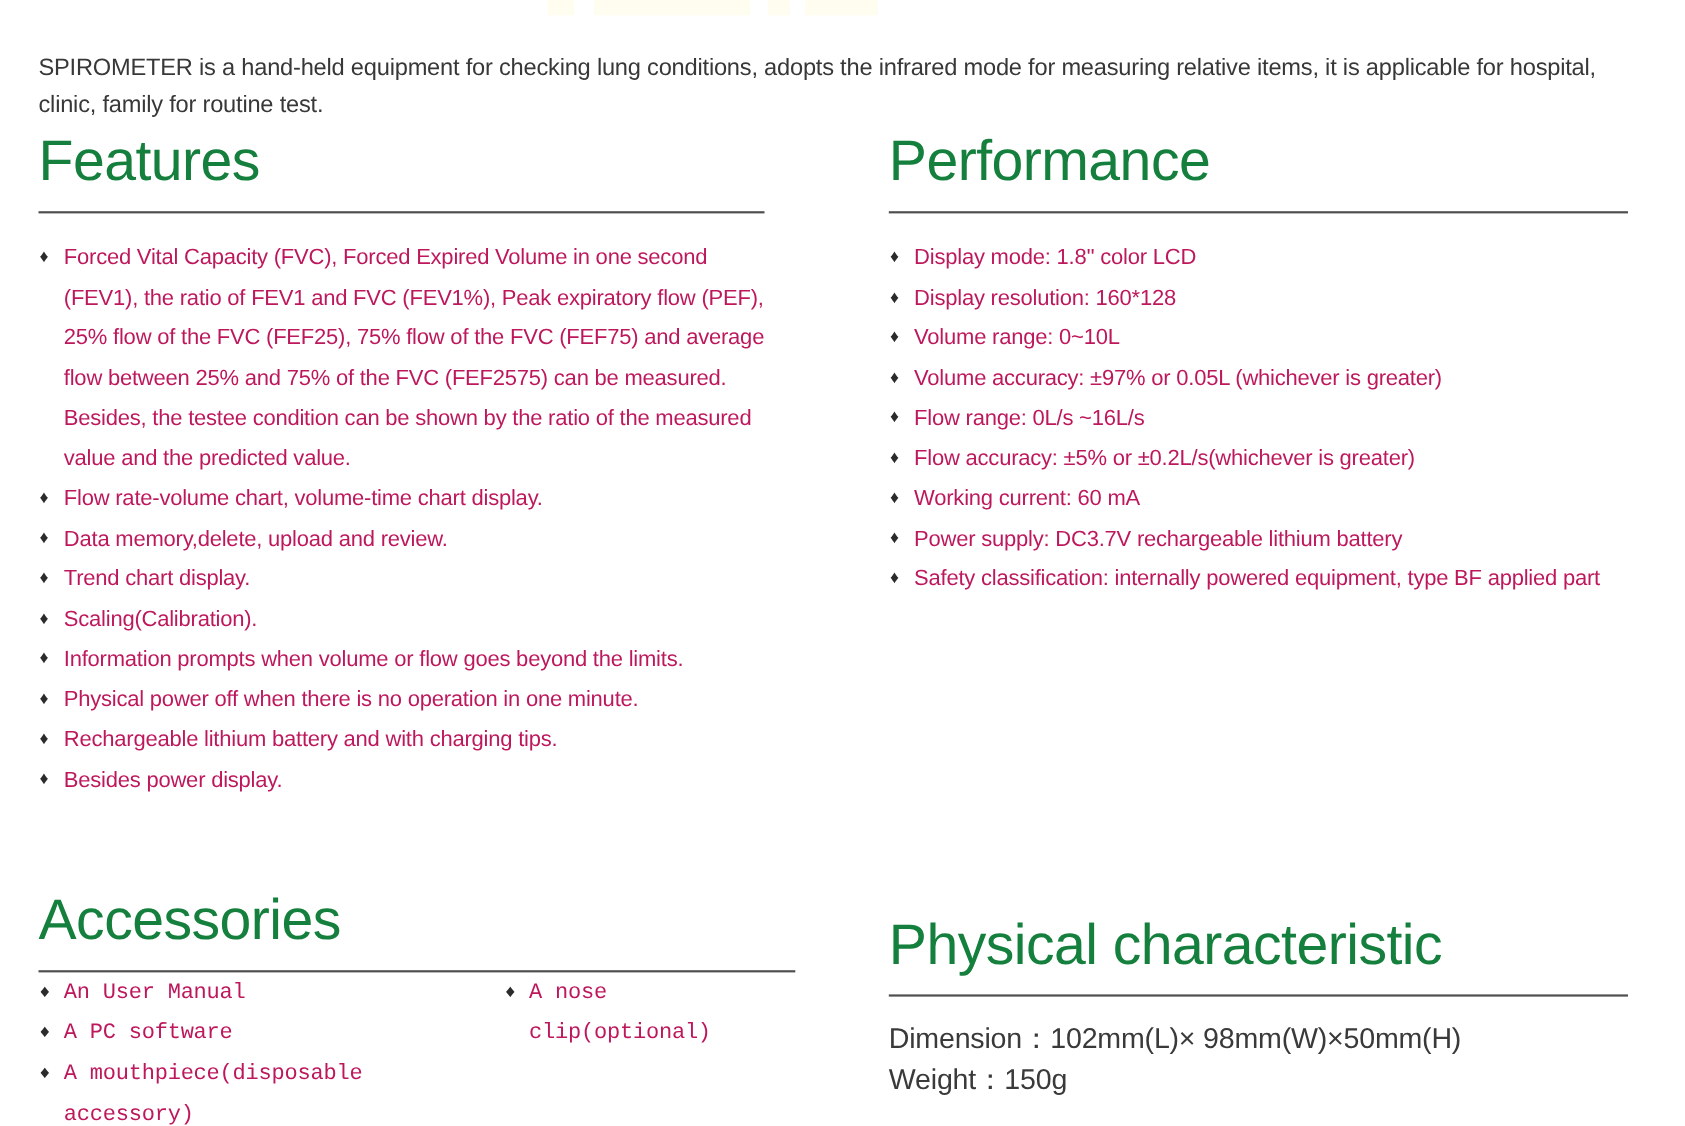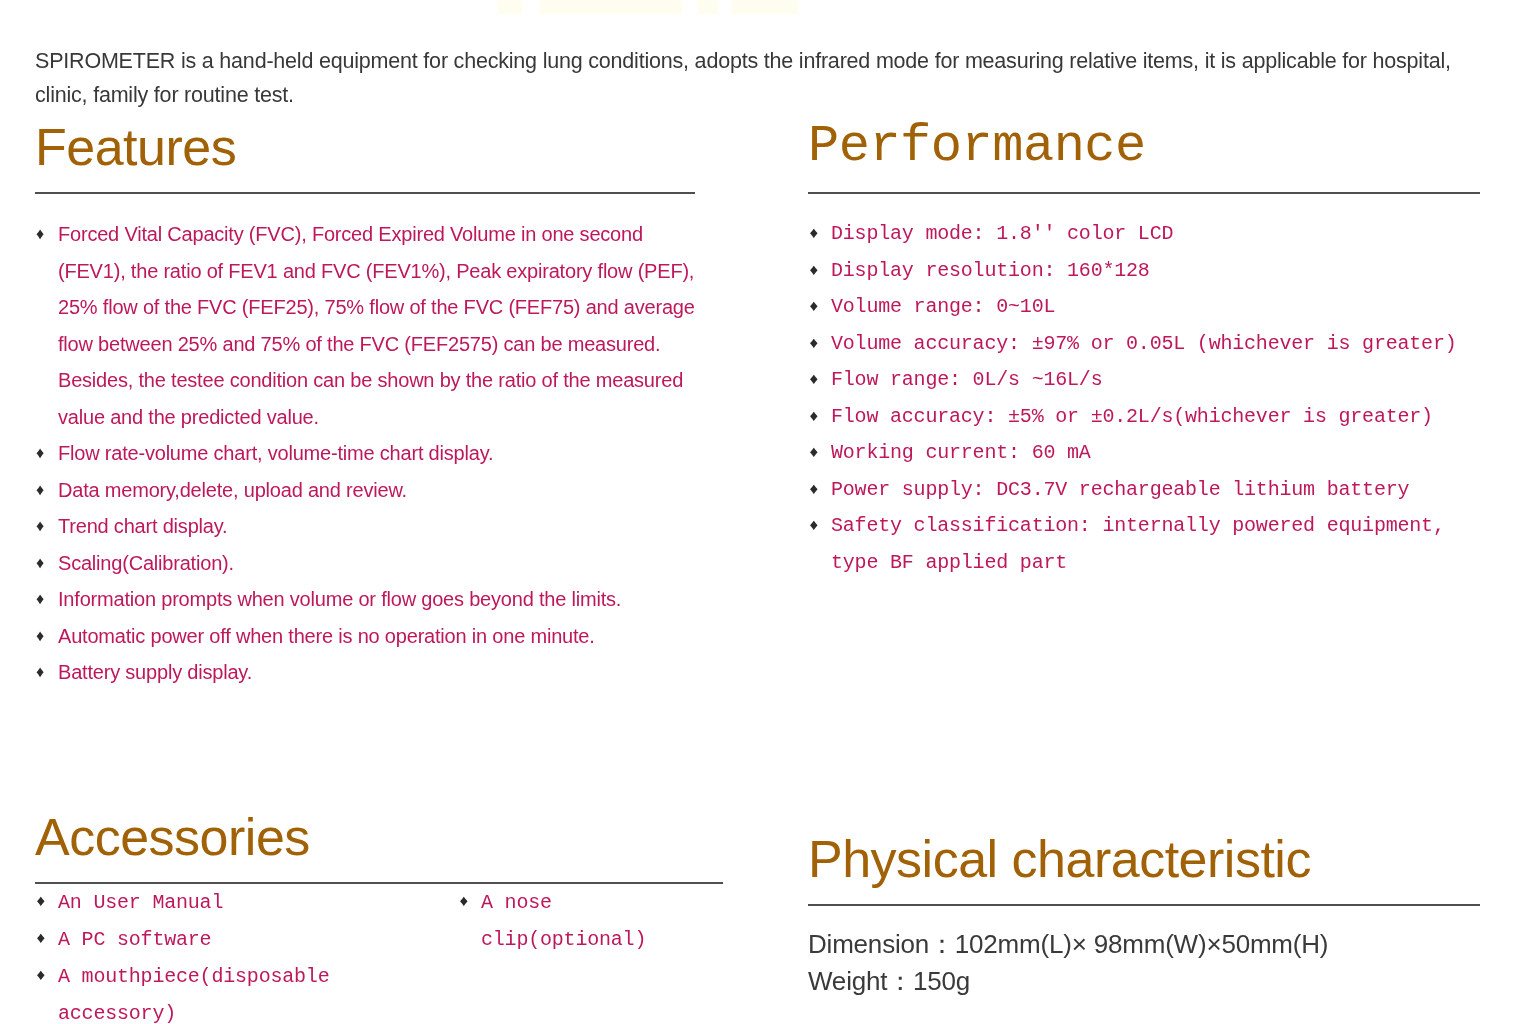--- a/index.html
+++ b/index.html
@@ -17,27 +17,27 @@
   .top-strip .b3{left:698px;width:20px;}
   .top-strip .b4{left:732px;width:66px;}
 
   .intro{
     position:absolute;left:35px;top:22px;width:1466px;
     font-size:21.5px;line-height:34px;letter-spacing:-0.2px;color:#383838;
   }
 
   .section{position:absolute;}
   .sec-features{left:35px;top:116px;width:660px;}
-  .sec-performance{left:808px;top:116px;width:672px;font-family:Liberation Mono, monospace;}
+  .sec-performance{left:808px;top:116px;width:672px;}
   .sec-accessories{left:35px;top:806px;width:688px;}
   .sec-physical{left:808px;top:828px;width:672px;}
 
   .section h1{
     margin:0;font-size:52px;line-height:62px;font-weight:400;
-    letter-spacing:-0.5px;color:#a16207;
+    letter-spacing:-0.5px;color:#15803d;
   }
   .rule{
     border:none;border-top:2px solid #4f4f4f;margin:14px 0 0 0;height:0;
   }
 
   ul.blist{margin:22px 0 0 0;padding:0;list-style:none;}
   .sec-accessories ul.blist{margin-top:0;font-family:Liberation Mono, monospace;}
   ul.blist li{
     position:relative;padding-left:23px;
     font-size:20px;line-height:36.5px;letter-spacing:-0.2px;color:#be185d;
@@ -90,25 +90,29 @@
       <li>
       <span class="blt"></span>
       <span>Scaling(Calibration).</span>
     </li>
       <li>
       <span class="blt"></span>
       <span>Information prompts when volume or flow goes beyond the limits.</span>
     </li>
       <li>
       <span class="blt"></span>
-      <span>Automatic power off when there is no operation in one minute.</span>
+      <span>Physical power off when there is no operation in one minute.</span>
     </li>
       <li>
       <span class="blt"></span>
-      <span>Battery supply display.</span>
+      <span>Rechargeable lithium battery and with charging tips.</span>
+    </li>
+      <li>
+      <span class="blt"></span>
+      <span>Besides power display.</span>
     </li>
     </ul>
 </div>
 
 <div class="section sec-performance">
   <h1>Performance</h1>
   <hr class="rule">
   <ul class="blist">
       <li>
       <span class="blt"></span>

